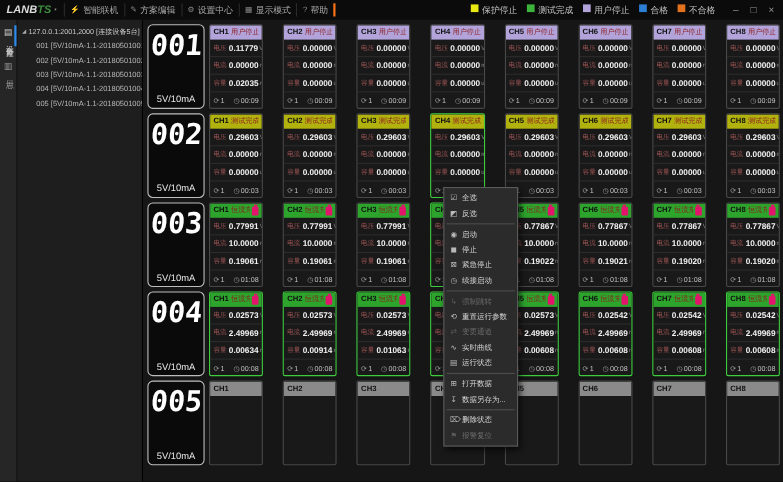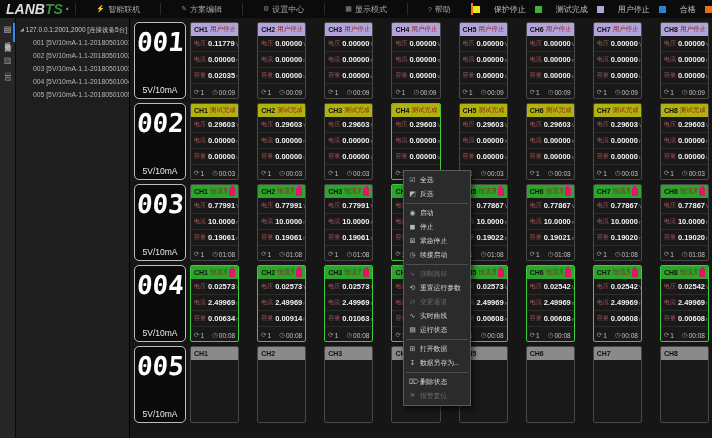--- a/index.html
+++ b/index.html
@@ -1,26 +1,26 @@
 <!DOCTYPE html>
 <html><head>
 <meta charset="utf-8">
 <style>
   html,body{margin:0;padding:0;background:#000;}
   .app{width:712px;height:438px;position:relative;background:#151515;font-family:"Liberation Sans",sans-serif;overflow:hidden;user-select:none;}
   
   .topbar{height:18px;background:#0b0b0b;display:flex;align-items:center;padding:0 4px;box-sizing:border-box;}
-  .logo{font-style:italic;font-weight:bold;font-size:14px;margin:0 6px 0 2px;white-space:nowrap;}
+  .logo{font-style:italic;font-weight:bold;font-size:10px;margin:0 6px 0 2px;white-space:nowrap;}
   .logo-a{color:#dcdcdc}.logo-b{color:#3d8b3d}.logo-dot{color:#888;margin-left:2px}
   .menus{display:flex;align-items:center;height:100%;}
-  .menu-item{display:flex;align-items:center;gap:3px;padding:0 20px;border-left:1px solid #2a2a2a;color:#a8a8a8;font-size:8px;height:12px;white-space:nowrap;cursor:default;}
+  .menu-item{display:flex;align-items:center;gap:3px;padding:0 5px;border-left:1px solid #2a2a2a;color:#a8a8a8;font-size:8px;height:12px;white-space:nowrap;cursor:default;}
   .menu-item:last-child{border-right:2px solid #f97316}
   .mi-icon{font-size:7px;color:#8a8a8a}
   .legend{margin-left:auto;display:flex;gap:9px;font-size:8px;color:#c0c0c0;align-items:center}
-  .legend-item{display:flex;align-items:center;gap:14px;white-space:nowrap}
+  .legend-item{display:flex;align-items:flex-start;gap:3px;white-space:nowrap}
   .swatch{width:7px;height:7px;display:inline-block}
   .winctl{display:flex;gap:11px;margin:0 4px 0 16px;color:#9a9a9a;font-size:9px}
   .win-btn{cursor:default}
   
   .content{display:flex;height:420px;}
   .rail{width:16px;background:#262626;display:flex;flex-direction:column;align-items:center;padding-top:5px;gap:12px;border-right:1px solid #0a0a0a;box-sizing:border-box;}
   .rail-tab{display:flex;flex-direction:column;align-items:center;color:#9a9a9a;font-size:7px;position:relative;padding:2px 0;width:100%;}
   .rail-tab .rt-label{writing-mode:vertical-rl;text-orientation:upright;letter-spacing:1px;margin-top:2px}
   .rail-tab.active{color:#cacaca}
   .rail-tab.active::after{content:"";position:absolute;right:0;top:0;bottom:0;width:2px;background:#2d8ceb}

